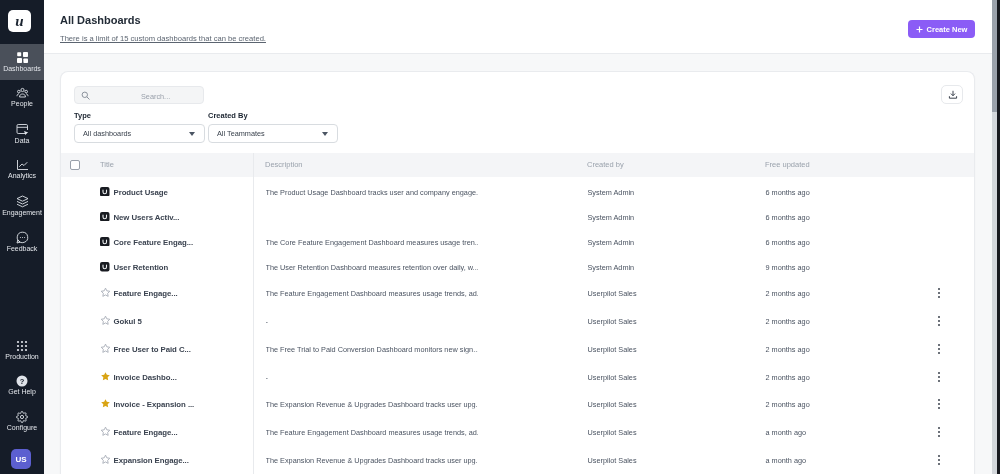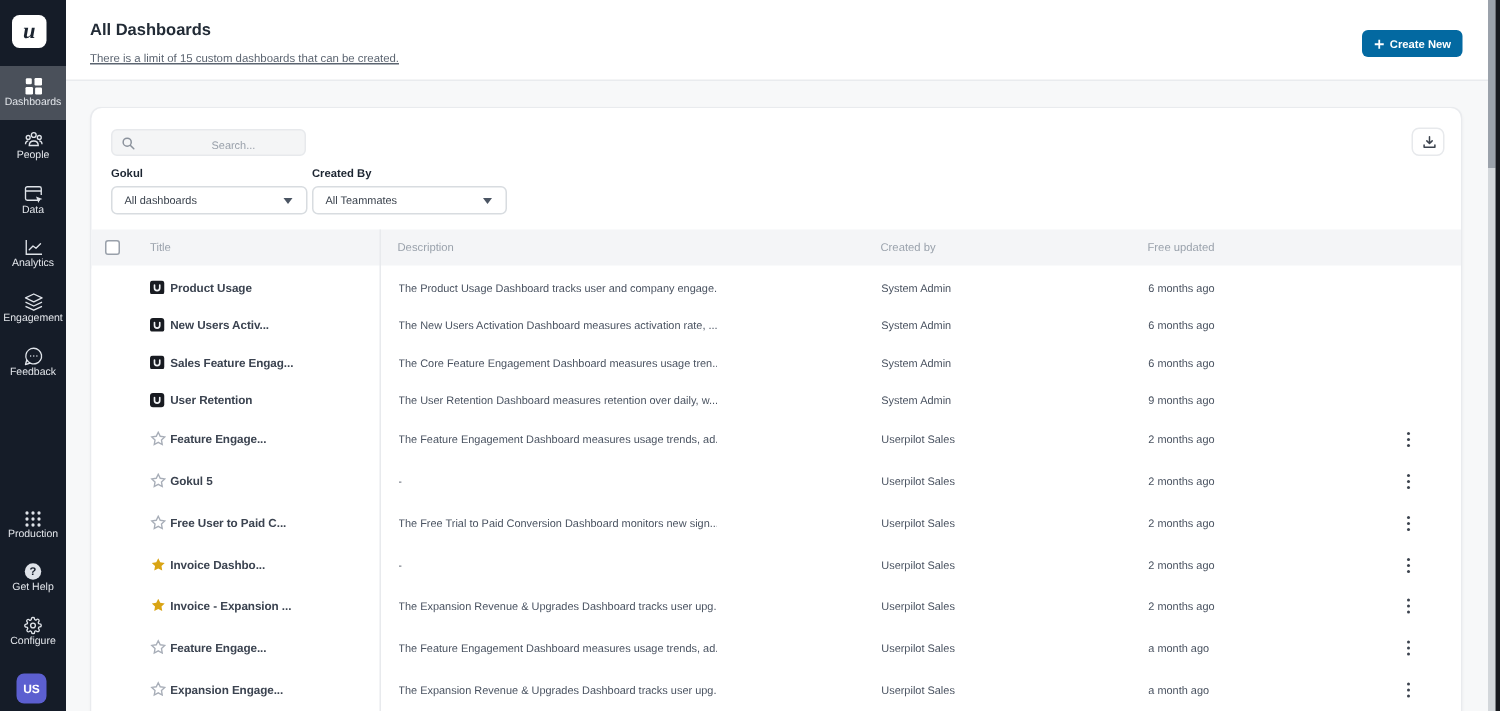--- a/index.html
+++ b/index.html
@@ -18,21 +18,21 @@
   .navitem svg { margin-top:7px; }
   .navlabel { font-size:7px; line-height:7.5px; color:#e3e6eb; }
   .ico { display:block; margin:7px auto 1px; }
   .avatar { left:11px; top:449px; width:20px; height:20px; background:#5c5fd0; border-radius:5px;
             color:#fff; font-size:8px; font-weight:bold; display:flex; align-items:center; justify-content:center; }
 
   
   .topbar { left:44px; top:0; width:948px; height:54px; background:#fff; border-bottom:1px solid #e9ebee; }
   .h1 { z-index:3; left:60px; top:13.5px; font-size:11px; letter-spacing:-0.05px; font-weight:bold; color:#222b36; letter-spacing:0px; }
   .sub { z-index:3; left:60px; top:33.5px; font-size:7.6px; color:#5b6470;text-decoration:underline; }
-  .createbtn { z-index:3; left:908px; top:20px; width:67px; height:18px; background:#0369a1; border-radius:4px;
+  .createbtn { z-index:3; left:908px; top:20px; width:67px; height:18px; background:#8b5cf6; border-radius:4px;
                color:#fff; font-size:7.5px; font-weight:bold; display:flex; align-items:center; justify-content:center; gap:4px; }
 
   
   .card { left:60px; top:71px; width:915px; height:403px; background:#fff; border:1px solid #e9ebee;
           border-radius:8px 8px 0 0; border-bottom:none; box-shadow:0 1px 2px rgba(16,24,40,.04); }
   .search { left:74px; top:86px; width:130px; height:18px; background:#f4f5f6; border:1px solid #e7e9ec; border-radius:4px; }
   .search span { position:absolute; left:19px; top:5px; font-size:7.3px; color:#9aa1ab;padding-left:47px; }
   .dlbtn { left:941px; top:85px; width:22px; height:19px; border:1px solid #e7e9ec; border-radius:5px; background:#fff; }
   .lbl { font-size:7.5px; font-weight:bold; color:#1b2430; }
   .dd { top:124px; height:19px; background:#fff; border:1px solid #d8dce0; border-radius:4px;
@@ -74,21 +74,21 @@
     </svg>
     <span>Search...</span>
   </div>
   <div class="abs dlbtn">
     <svg style="position:absolute;left:5.5px;top:4px" width="10" height="10" viewBox="0 0 10 10" fill="none">
       <path d="M5 1.2 V5.4 M3.2 3.9 L5 5.7 L6.8 3.9" stroke="#3c434e" stroke-width="1" stroke-linecap="round" stroke-linejoin="round"></path>
       <path d="M1.4 6.6 V8.2 H8.6 V6.6" stroke="#3c434e" stroke-width="1" stroke-linecap="round" stroke-linejoin="round"></path>
     </svg>
   </div>
 
-  <div class="abs lbl" style="left:74px; top:111px;">Gokul</div>
+  <div class="abs lbl" style="left:74px; top:111px;">Type</div>
   <div class="abs dd" style="left:74px; width:131px;">All dashboards<span class="caret"></span></div>
   <div class="abs lbl" style="left:208px; top:111px;">Created By</div>
   <div class="abs dd" style="left:208px; width:130px;">All Teammates<span class="caret"></span></div>
 
   <div class="abs thead">
     <span class="th" style="left:39px;">Title</span>
     <span class="th" style="left:204px;">Description</span>
     <span class="th" style="left:526px;">Created by</span>
     <span class="th" style="left:704px;">Free updated</span>
   </div>
@@ -106,31 +106,30 @@
     <span class="cell" style="left:526.5px;top:50%;transform:translateY(-50%)">System Admin</span>
     <span class="cell" style="left:704.5px;top:50%;transform:translateY(-50%)">6 months ago</span>
 
   </div>
     <div class="abs row" style="top:204.1px;height:25.1px">
     <svg width="9.5" height="9.5" viewBox="0 0 19 19" style="position:absolute;left:39px;top:50%;margin-top:-4.75px">
         <rect width="19" height="19" rx="4" fill="#181b21"></rect>
         <path d="M6 6 v4 a3.5 3.5 0 0 0 7 0 v-4" stroke="#f0f2f4" stroke-width="2.2" fill="none" stroke-linecap="round"></path>
       </svg>
     <span class="cell title" style="left:52.5px;top:50%;transform:translateY(-50%)">New Users Activ...</span>
-    <span class="cell desc" style="left:204.5px;top:50%;transform:translateY(-50%)">The New Users Activation Dashboard measures activation rate, ...</span>
     <span class="cell" style="left:526.5px;top:50%;transform:translateY(-50%)">System Admin</span>
     <span class="cell" style="left:704.5px;top:50%;transform:translateY(-50%)">6 months ago</span>
 
   </div>
     <div class="abs row" style="top:229.2px;height:25.1px">
     <svg width="9.5" height="9.5" viewBox="0 0 19 19" style="position:absolute;left:39px;top:50%;margin-top:-4.75px">
         <rect width="19" height="19" rx="4" fill="#181b21"></rect>
         <path d="M6 6 v4 a3.5 3.5 0 0 0 7 0 v-4" stroke="#f0f2f4" stroke-width="2.2" fill="none" stroke-linecap="round"></path>
       </svg>
-    <span class="cell title" style="left:52.5px;top:50%;transform:translateY(-50%)">Sales Feature Engag...</span>
+    <span class="cell title" style="left:52.5px;top:50%;transform:translateY(-50%)">Core Feature Engag...</span>
     <span class="cell desc" style="left:204.5px;top:50%;transform:translateY(-50%)">The Core Feature Engagement Dashboard measures usage tren...</span>
     <span class="cell" style="left:526.5px;top:50%;transform:translateY(-50%)">System Admin</span>
     <span class="cell" style="left:704.5px;top:50%;transform:translateY(-50%)">6 months ago</span>
 
   </div>
     <div class="abs row" style="top:254.29999999999998px;height:25.1px">
     <svg width="9.5" height="9.5" viewBox="0 0 19 19" style="position:absolute;left:39px;top:50%;margin-top:-4.75px">
         <rect width="19" height="19" rx="4" fill="#181b21"></rect>
         <path d="M6 6 v4 a3.5 3.5 0 0 0 7 0 v-4" stroke="#f0f2f4" stroke-width="2.2" fill="none" stroke-linecap="round"></path>
       </svg>

